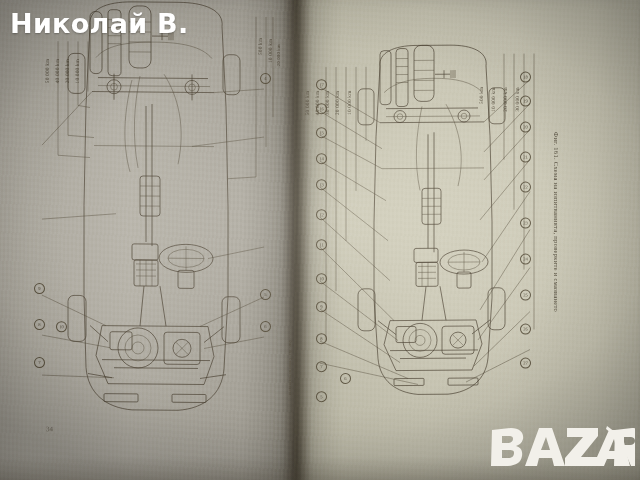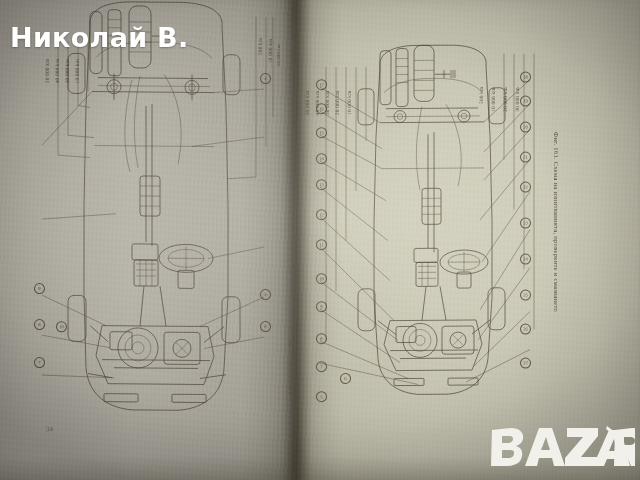--- a/index.html
+++ b/index.html
@@ -150,21 +150,21 @@
     font-family: "Liberation Serif", serif;
     font-size: 4.6px;
     display: flex; align-items: center; justify-content: center;
     opacity: 0.85;
     background: rgba(0,0,0,0.0);
   }
 
   
   .wm-name {
     position: absolute;
-    left: 10px; top: 22px;
+    left: 10px; top: 8px;
     font-family: "DejaVu Sans", sans-serif;
     font-weight: bold;
     font-size: 27px;
     color: #ffffff;
     letter-spacing: 0.3px;
     text-shadow: 0 1px 2px rgba(0,0,0,0.28);
     user-select: none;
   }
   .wm-bazar {
     position: absolute;

